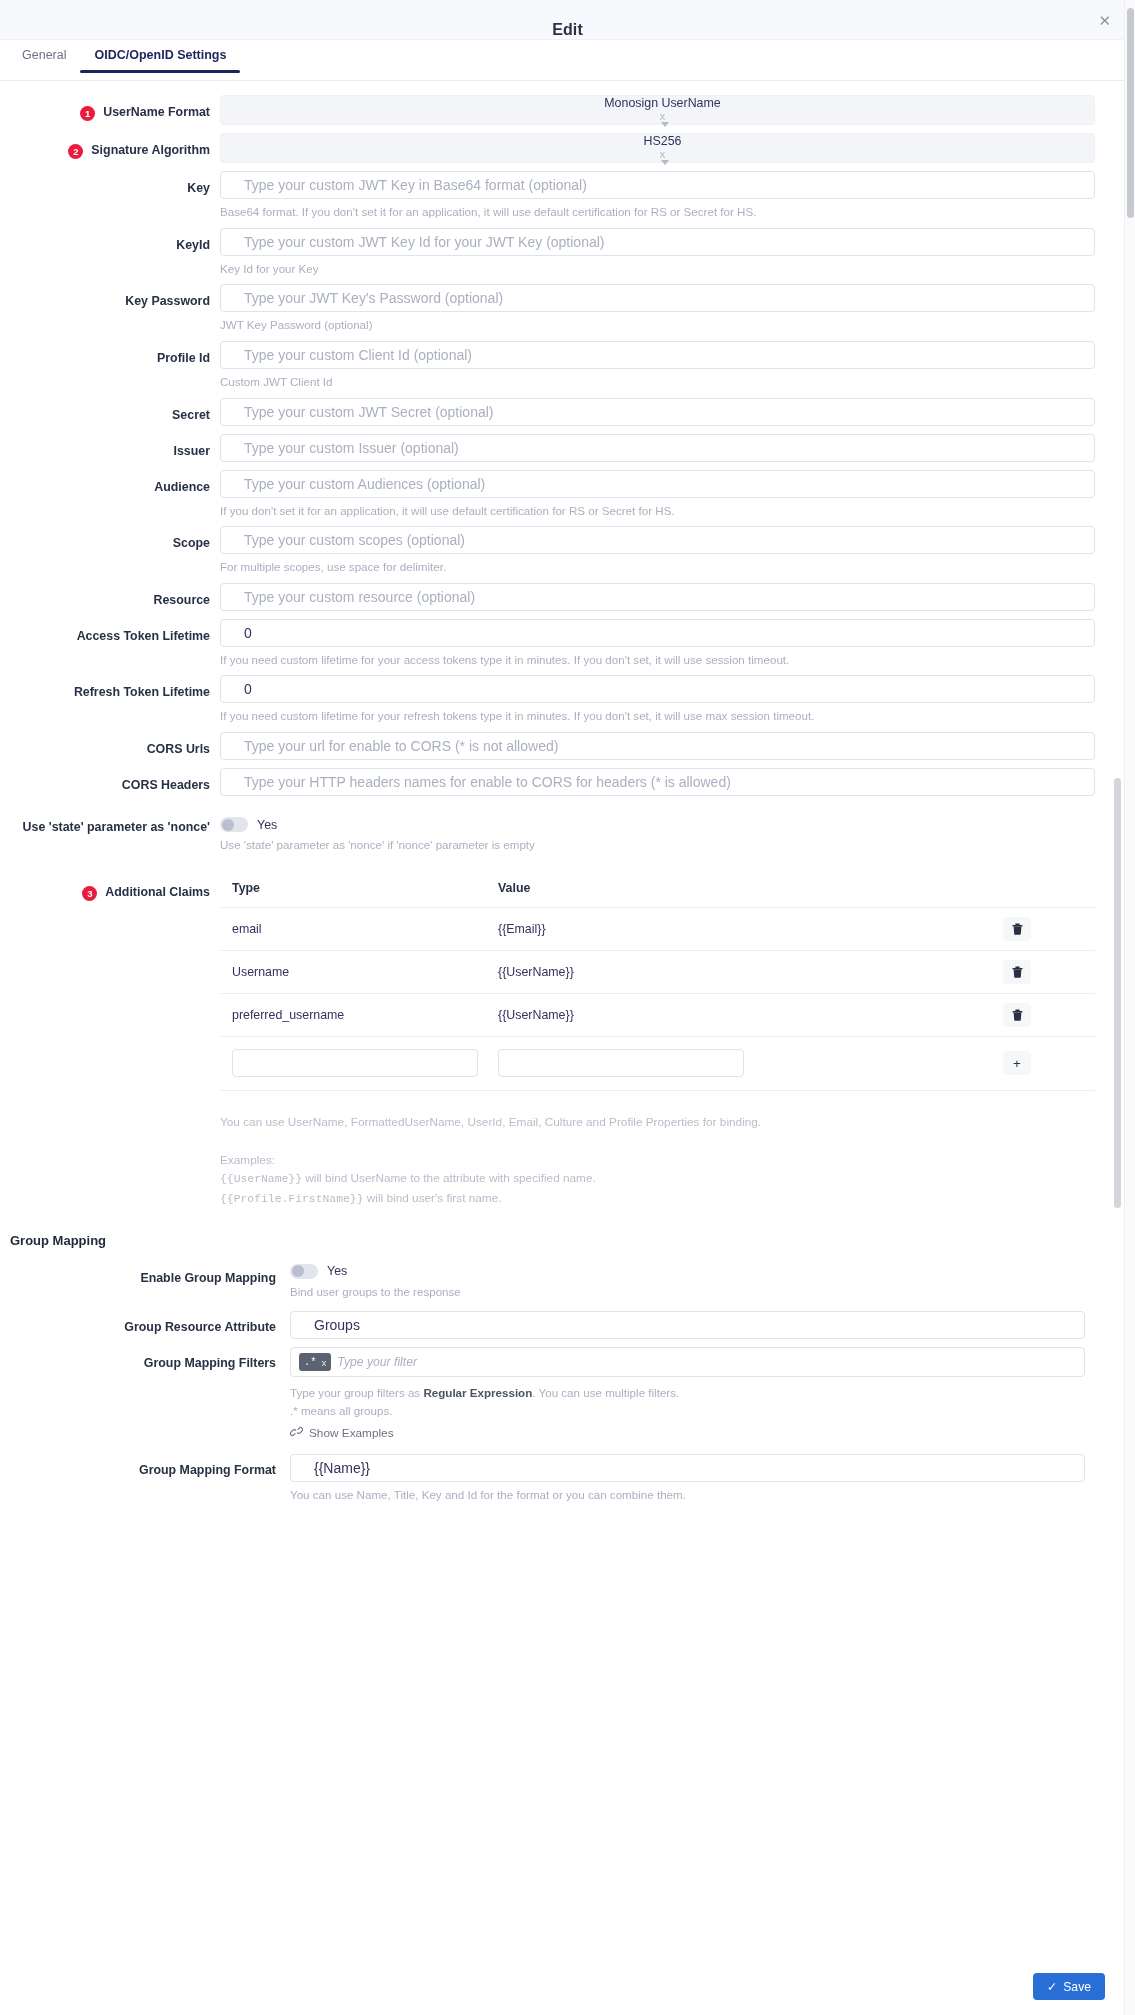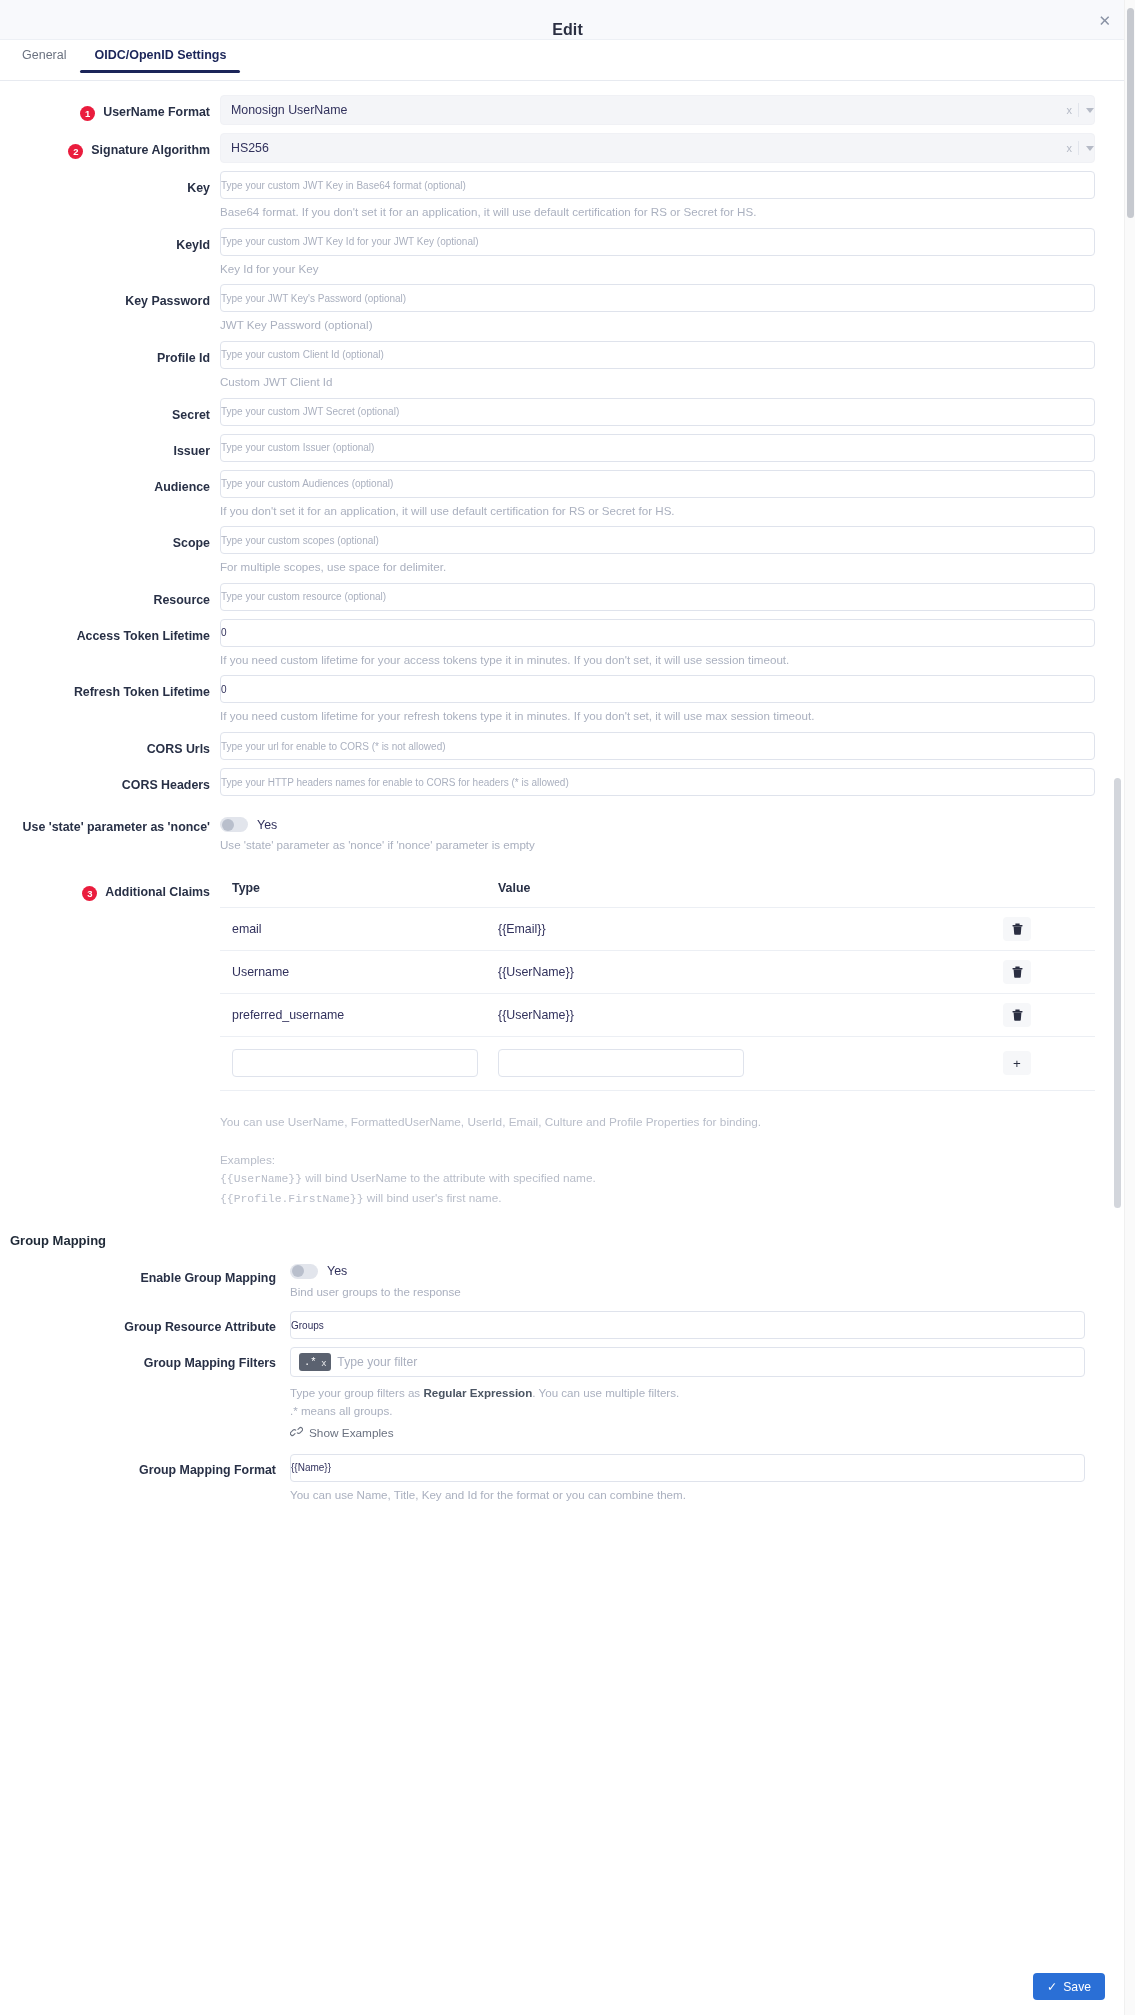--- a/index.html
+++ b/index.html
@@ -120,22 +120,22 @@
     flex: 0 0 auto;
     margin-top: 1px;
   }
 
   .input {
     width: 100%;
     height: 28px;
     border: 1px solid #dfe3ec;
     border-radius: 4px;
     background: #fff;
-    padding: 0 0;
-    font-size: 10px;
+    padding: 0 23px;
+    font-size: 14px;
     color: #32325d;
     font-family: "Liberation Sans", sans-serif;
     outline: none;
   }
   .input::placeholder { color: #aab0bf; }
 
   .hint {
     font-size: 11.6px;
     color: #aab0bf;
     margin-top: 5px;
@@ -148,20 +148,21 @@
     height: 30px;
     background: #f4f5f8;
     border: 1px solid #f0f1f5;
     border-radius: 4px;
     display: flex;
     align-items: center;
     padding: 0 0 0 10px;
     font-size: 12.4px;
     color: #32325d;
     cursor: pointer;
+    flex-direction: column;
   }
   .select .val { flex: 1; }
   .select .ctrl {
     color: #b5bac6;
     font-size: 11px;
     padding: 0 4px;
     cursor: pointer;
     user-select: none;
   }
   .select .sep { width: 1px; height: 14px; background: #e2e5ec; margin: 0 2px; }
@@ -270,21 +271,21 @@
     color: #fff;
     font-size: 10.5px;
     border-radius: 3px;
     padding: 3px 5px;
     display: inline-flex;
     align-items: center;
     gap: 5px;
     font-family: "Liberation Mono", monospace;
   }
   .tag .x { cursor: pointer; font-size: 9.5px; opacity: .85; font-family: "Liberation Sans", sans-serif;}
-  .tag-ph { color: #aab0bf; font-size: 12.2px; }
+  .tag-ph { color: #aab0bf; font-size: 12.2px; font-style: italic; }
 
   .link-row {
     display: flex; align-items: center; gap: 6px;
     font-size: 11.8px; color: #6b7280; margin-top: 7px; cursor: pointer;
   }
   .strong-inline { color: #4b5563; font-weight: 700; }
 
   
   .footer {
     position: absolute;

